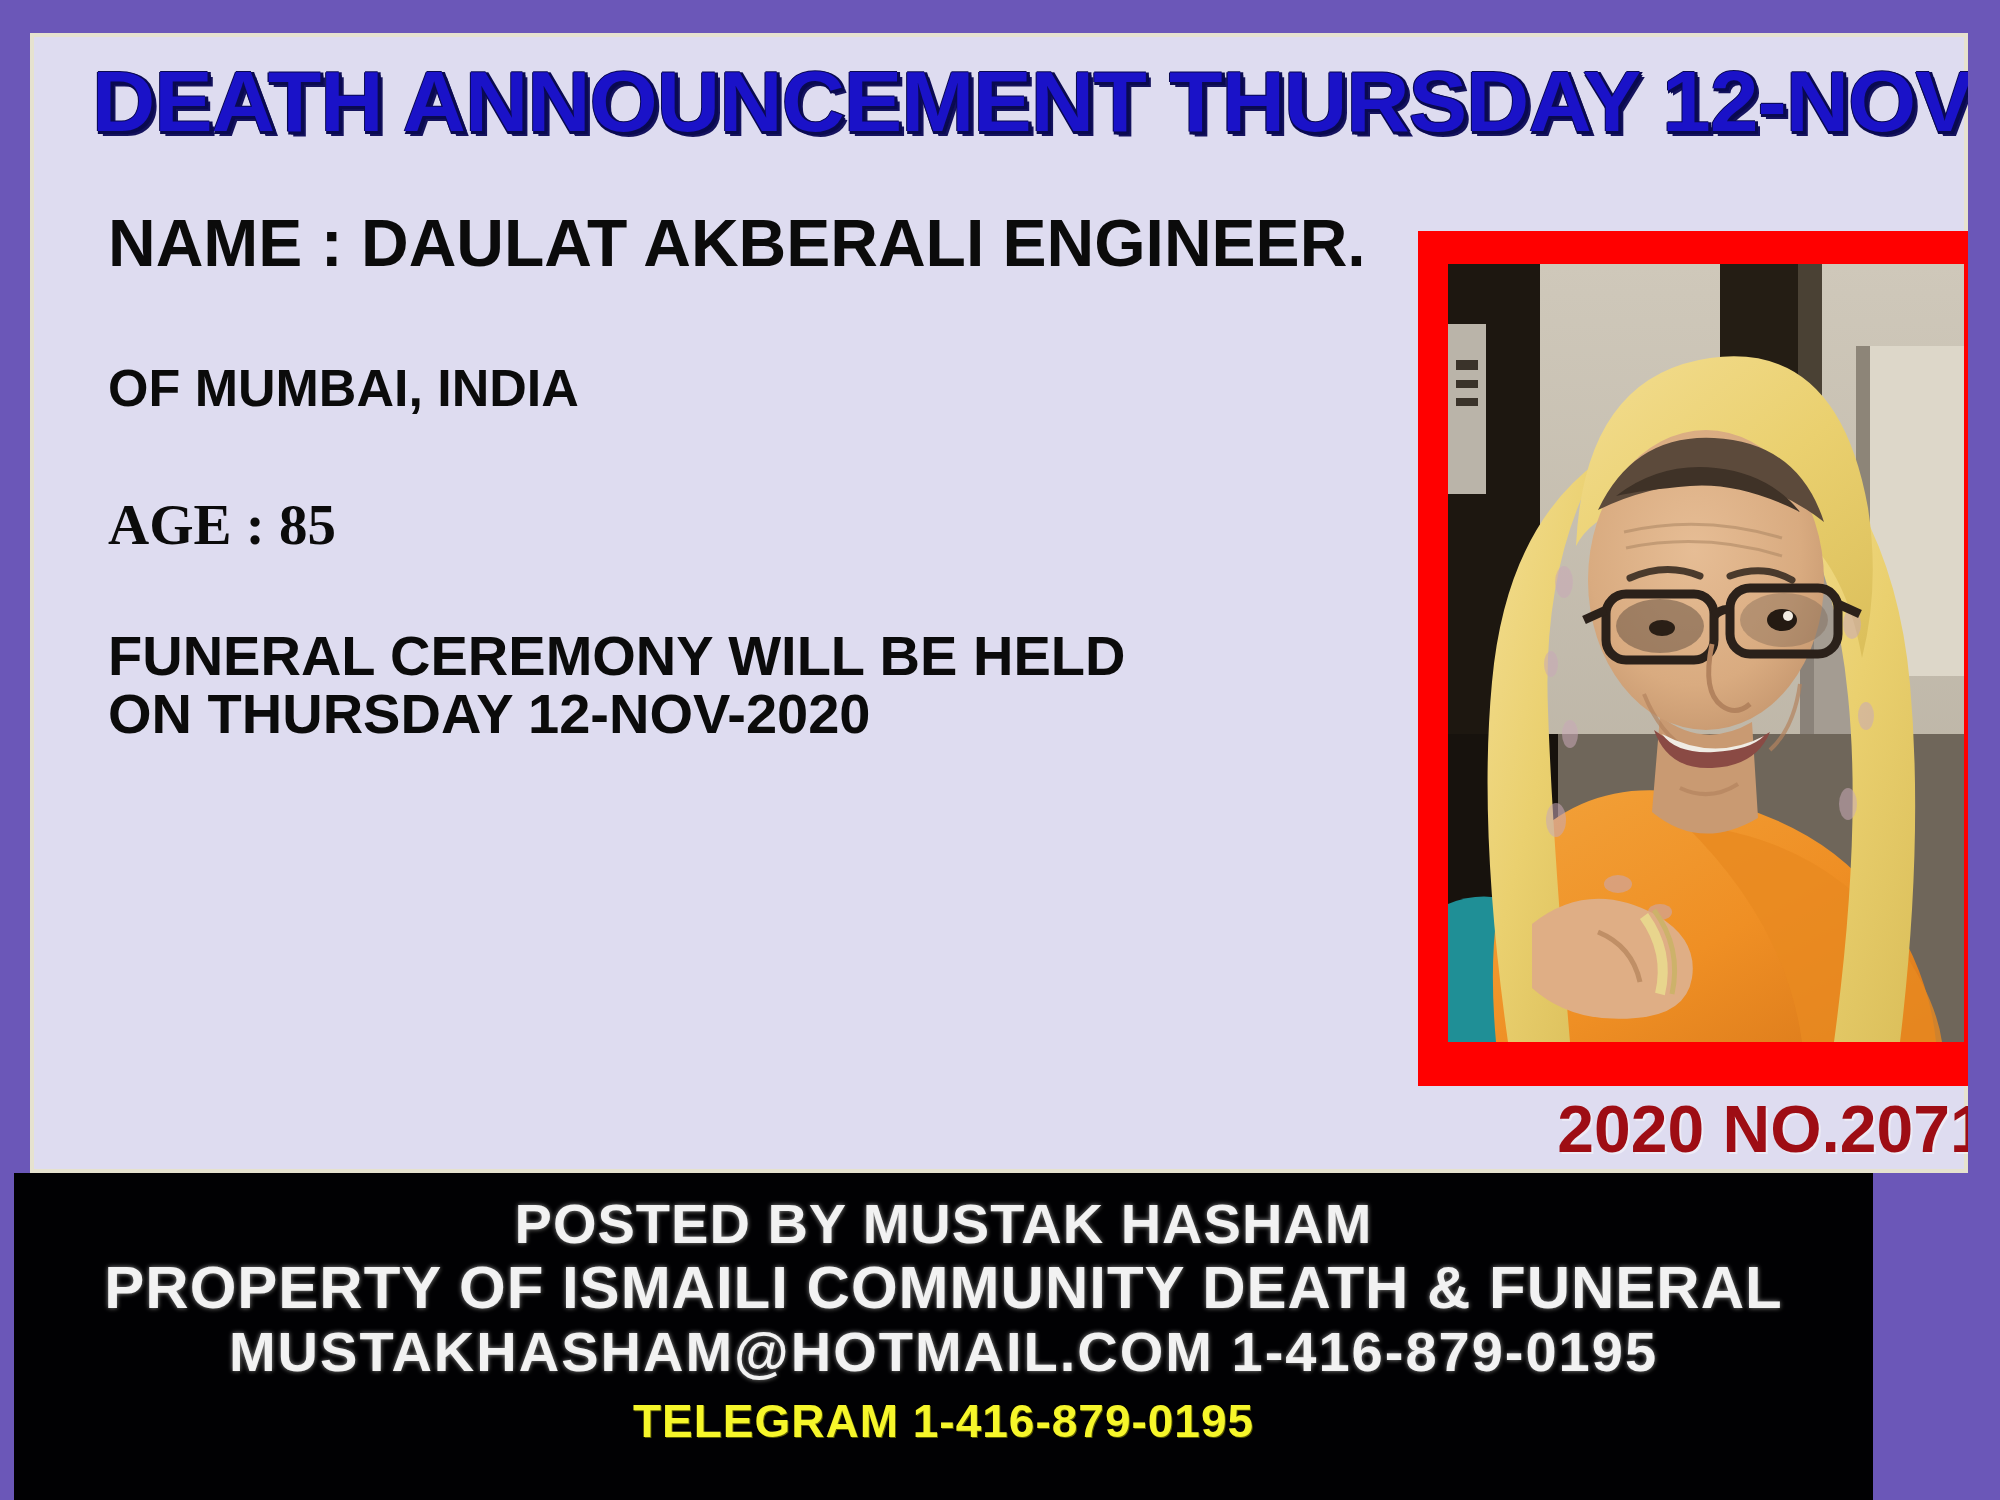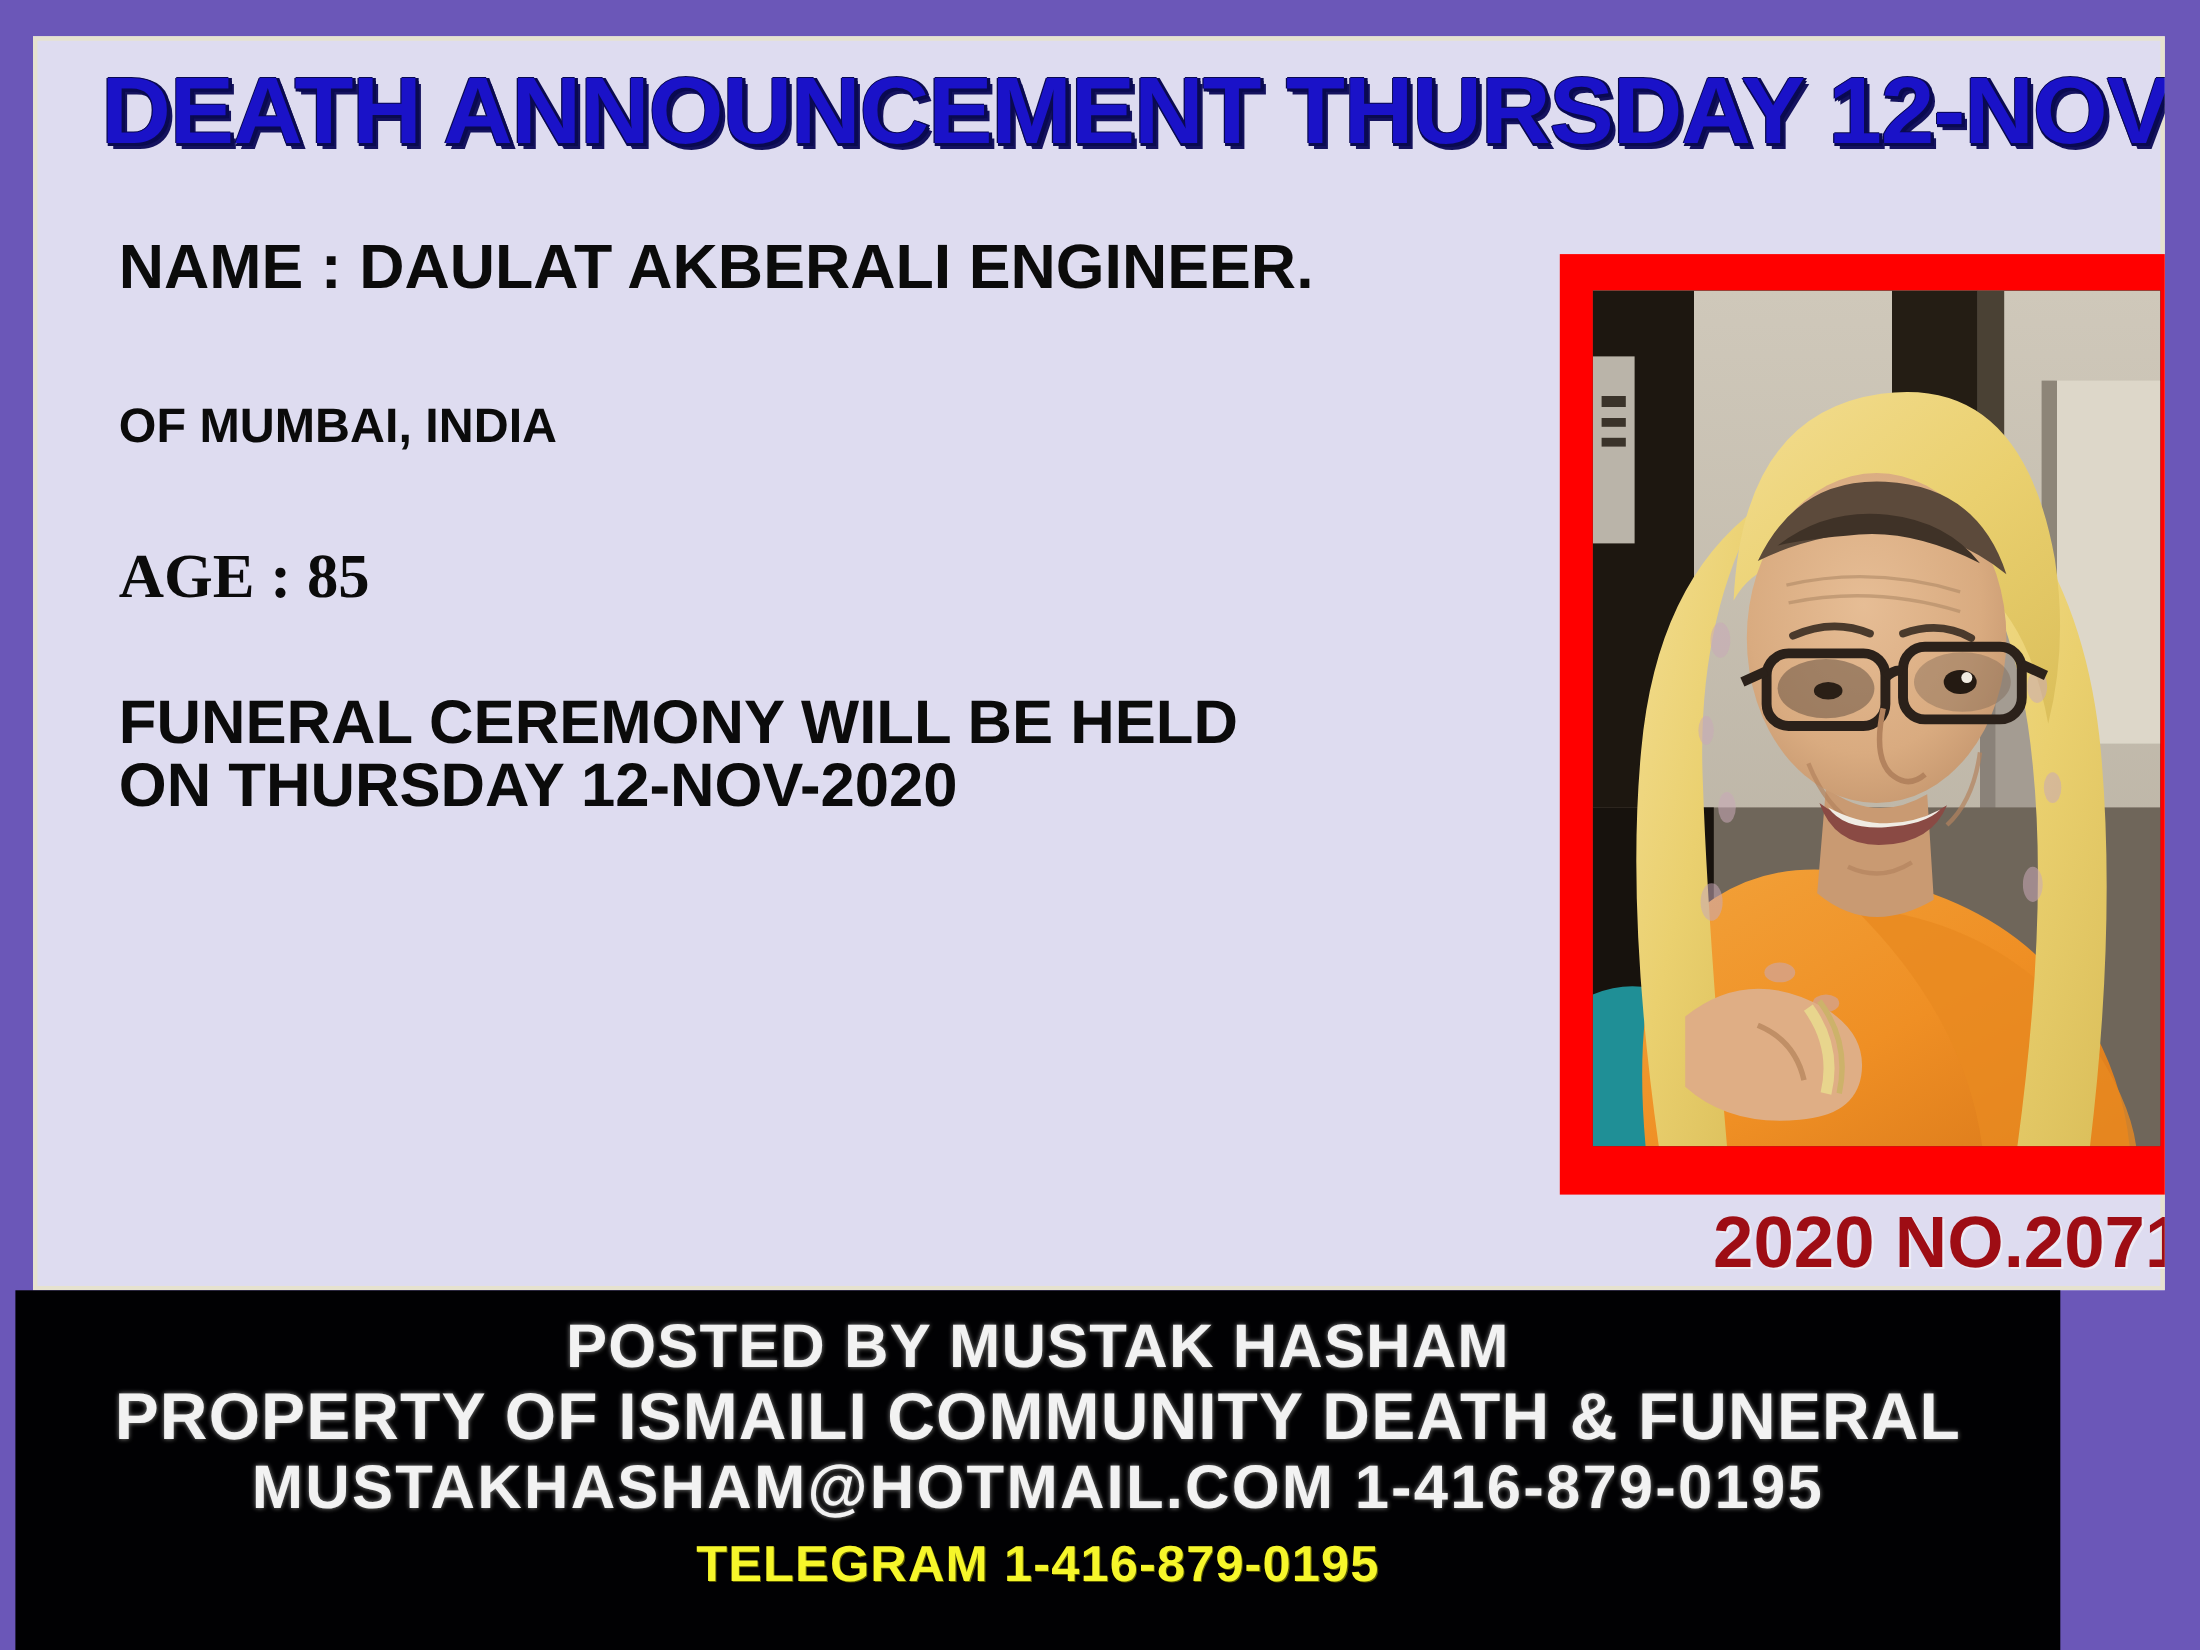--- a/index.html
+++ b/index.html
@@ -60,22 +60,22 @@
     top: 178px;
     width: 1230px;
   }
   .line {
     font-family: "Liberation Sans Narrow", "Liberation Sans", sans-serif;
     font-weight: bold;
     color: #0B0B0B;
     white-space: nowrap;
     letter-spacing: 0px;
   }
-  .l-name     { font-size: 57px; line-height: 64px; }
-  .l-mid      { font-size: 44px; line-height: 62px; }
+  .l-name     { font-size: 66px; line-height: 64px; }
+  .l-mid      { font-size: 52px; line-height: 62px; }
   .l-age      { font-size: 57px; line-height: 64px; font-family: Liberation Serif, serif; }
   .l-fun      { font-size: 56px; line-height: 58px; }
   .gap-big    { height: 82px; }
   .gap-mid    { height: 74px; }
   .gap-small  { height: 70px; }
 
   
   .photo-frame {
     position: absolute;
     left: 1388px;

